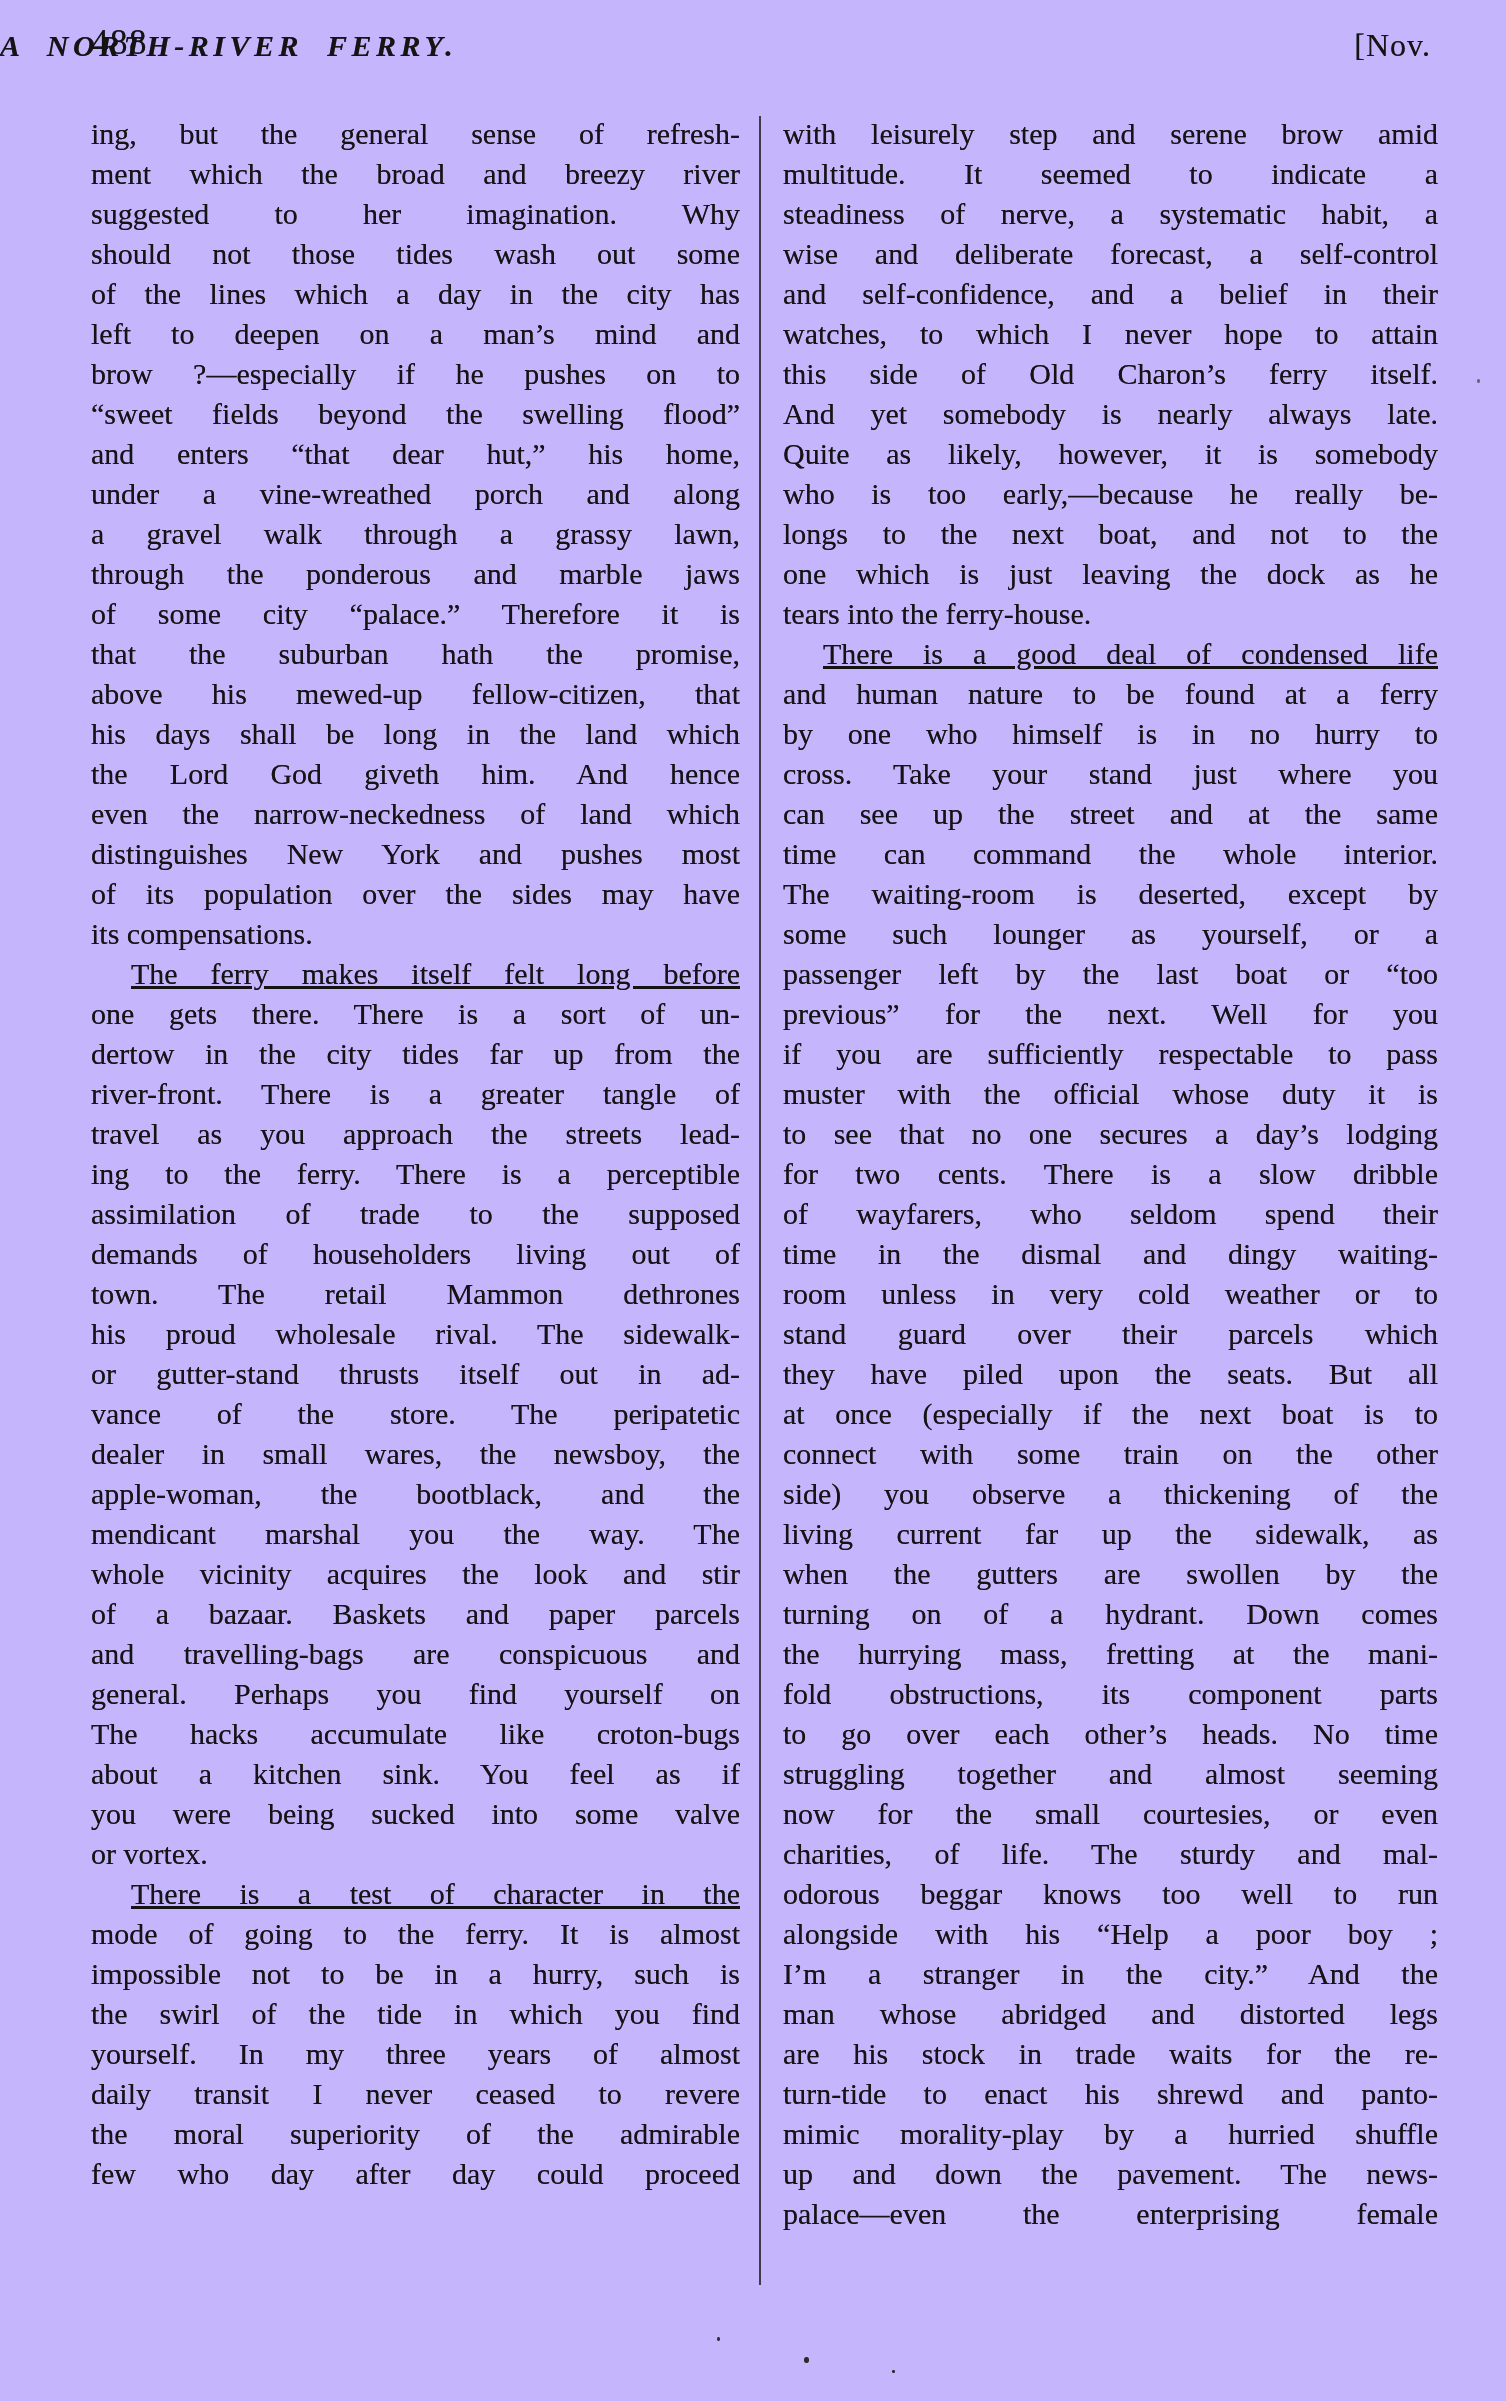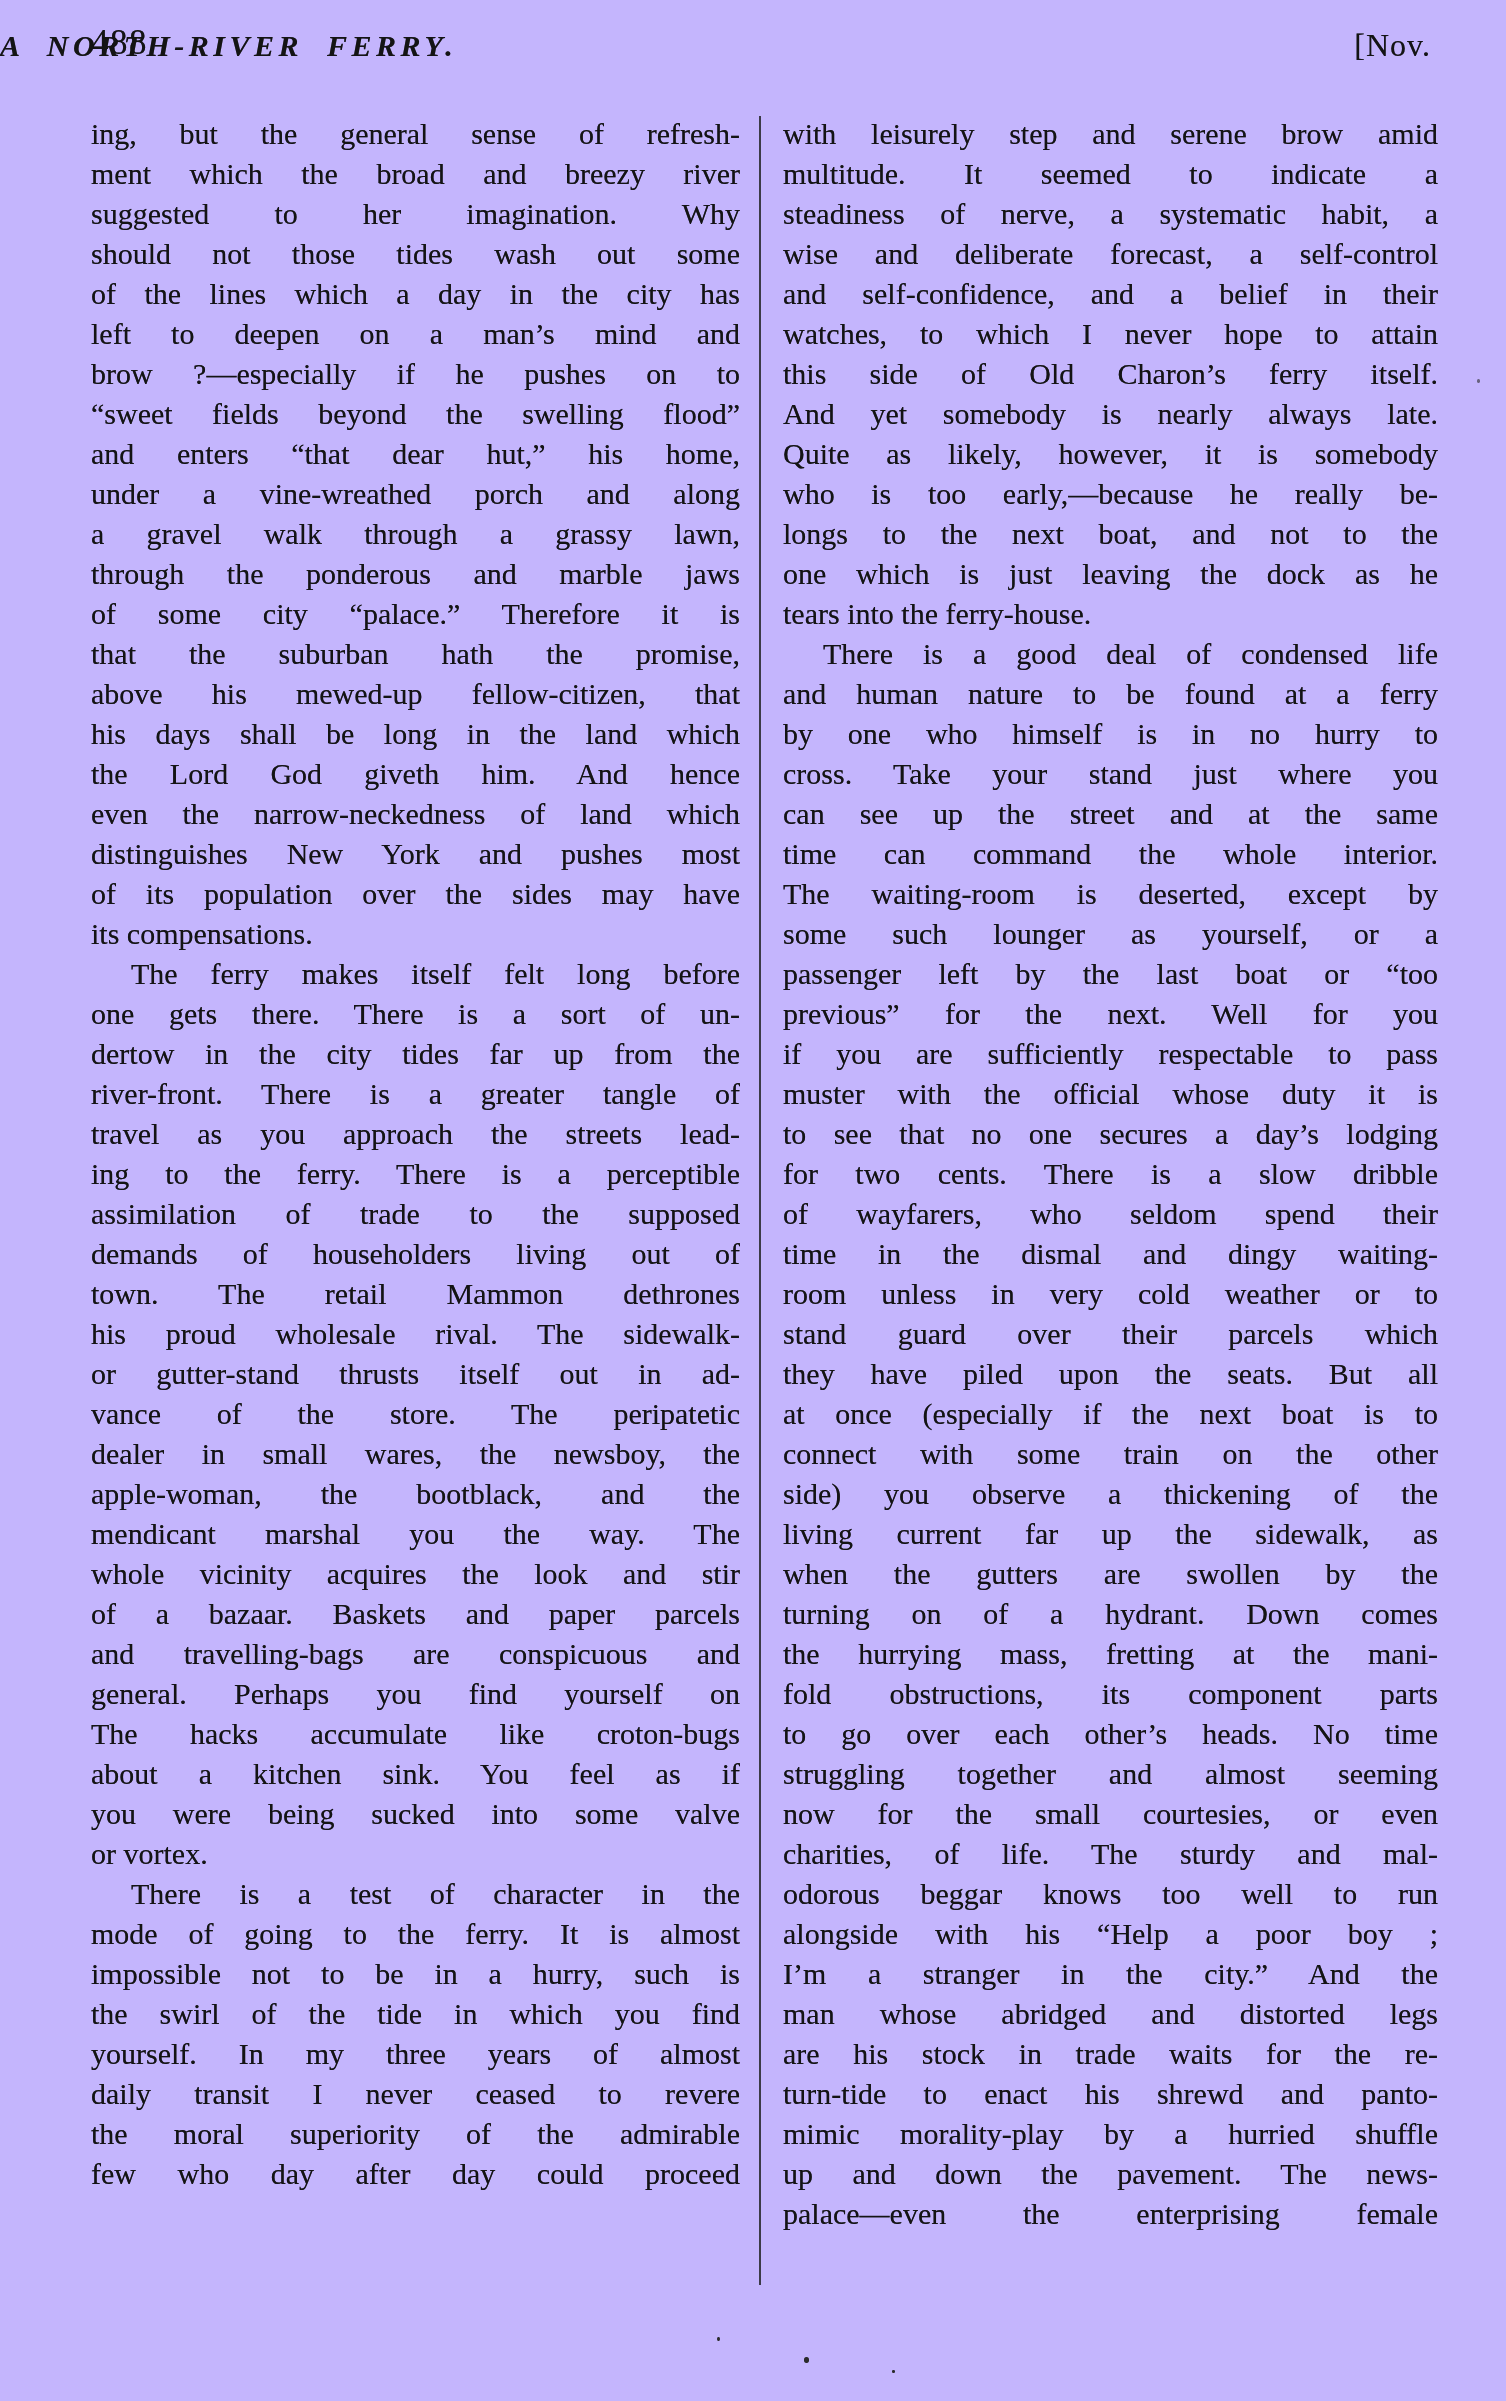--- a/index.html
+++ b/index.html
@@ -42,21 +42,21 @@
   .col-right { left: 783px; width: 655px; }
   .line {
     height: 40px; line-height: 40px;
     font-size: 30px;
     text-align: justify;
     text-align-last: justify;
     white-space: nowrap;
     text-shadow: 0 0 0.5px rgba(0,0,0,.6);
   }
   .line.pend   { text-align-last: left; white-space: normal; }
-  .line.pstart { text-indent: 40px; }
+  .line.pstart { text-indent: 40px; text-decoration: underline; }
   
   .speck {
     position: absolute; background: #2b2b2b; border-radius: 50%;
   }
   .speck.s1 { left: 804px; top: 2357px; width: 4.5px;  height: 5.5px; }
   .speck.s2 { left: 717px; top: 2337px; width: 2.5px;  height: 4px; }
   .speck.s3 { left: 892px; top: 2370px; width: 2.5px;  height: 2.5px; }
   .speck.s4 { left: 1477px; top: 379px;  width: 2.5px;  height: 3.5px; opacity:.6; }
 </style>
 </head>

